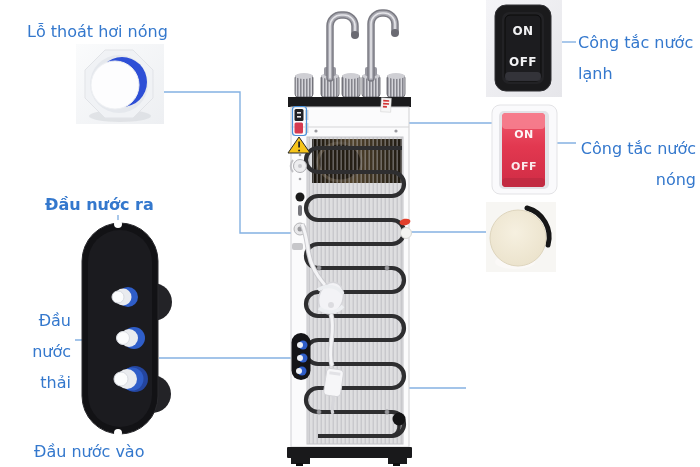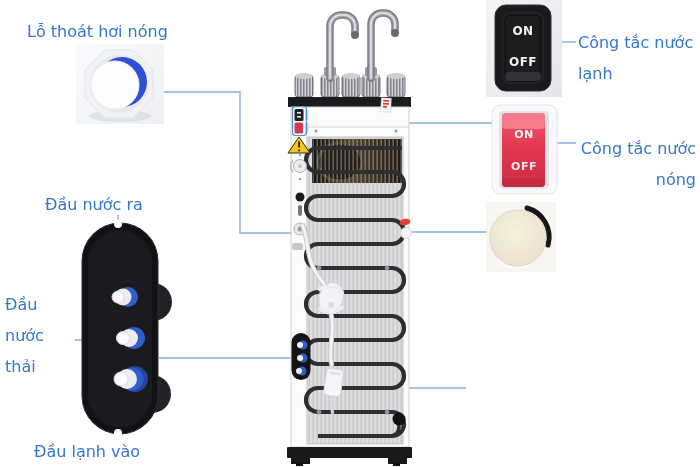--- a/index.html
+++ b/index.html
@@ -12,21 +12,21 @@
   }
   .art{position:absolute;left:0;top:0;}
   .label{
     position:absolute;
     color:#3478cd;
     font-size:16px;
     line-height:31px;
     white-space:nowrap;
   }
   .label.wrap{white-space:normal;}
-  .label.center{text-align:left;}
+  .label.center{text-align:right;margin-top:16px;}
   svg text{
     font-family:"DejaVu Sans","Liberation Sans",sans-serif;
     font-weight:bold;
   }
 </style>
 </head>
 <body>
 
 <div class="scene">
 
@@ -276,24 +276,24 @@
     <g>
       <rect x="486" y="202" width="70" height="70" fill="#f7f6f3"></rect>
       <path d="M527 208 A30 30 0 0 1 548 245" fill="none" stroke="#161616" stroke-width="5" stroke-linecap="round"></path>
       <ellipse cx="515" cy="262" rx="20" ry="7" fill="#fbfaf7" opacity="0.9"></ellipse>
       <circle cx="518" cy="238" r="28" fill="url(#creamgrad)" stroke="#ded5bd"></circle>
     </g>
   </svg>
 
   <div class="label" style="left:27px;top:16px;">Lỗ thoát hơi nóng</div>
 
-  <div class="label" style="left:45px;top:189px;">Đầu nước ra</div>
+  <div class="label" style="left:45px;top:189px;font-weight:bold;">Đầu nước ra</div>
 
   <div class="label wrap center" style="left:5px;top:289px;width:66px;">Đầu nước thải</div>
 
-  <div class="label" style="left:34px;top:436px;">Đầu lạnh vào</div>
+  <div class="label" style="left:34px;top:436px;">Đầu nước vào</div>
 
   <div class="label wrap" style="left:578px;top:27px;width:118px;">Công tắc nước lạnh</div>
 
   <div class="label wrap" style="left:578px;top:133px;width:118px;text-align:right;">Công tắc nước nóng</div>
 
 
 </div>
 
 </body></html>

